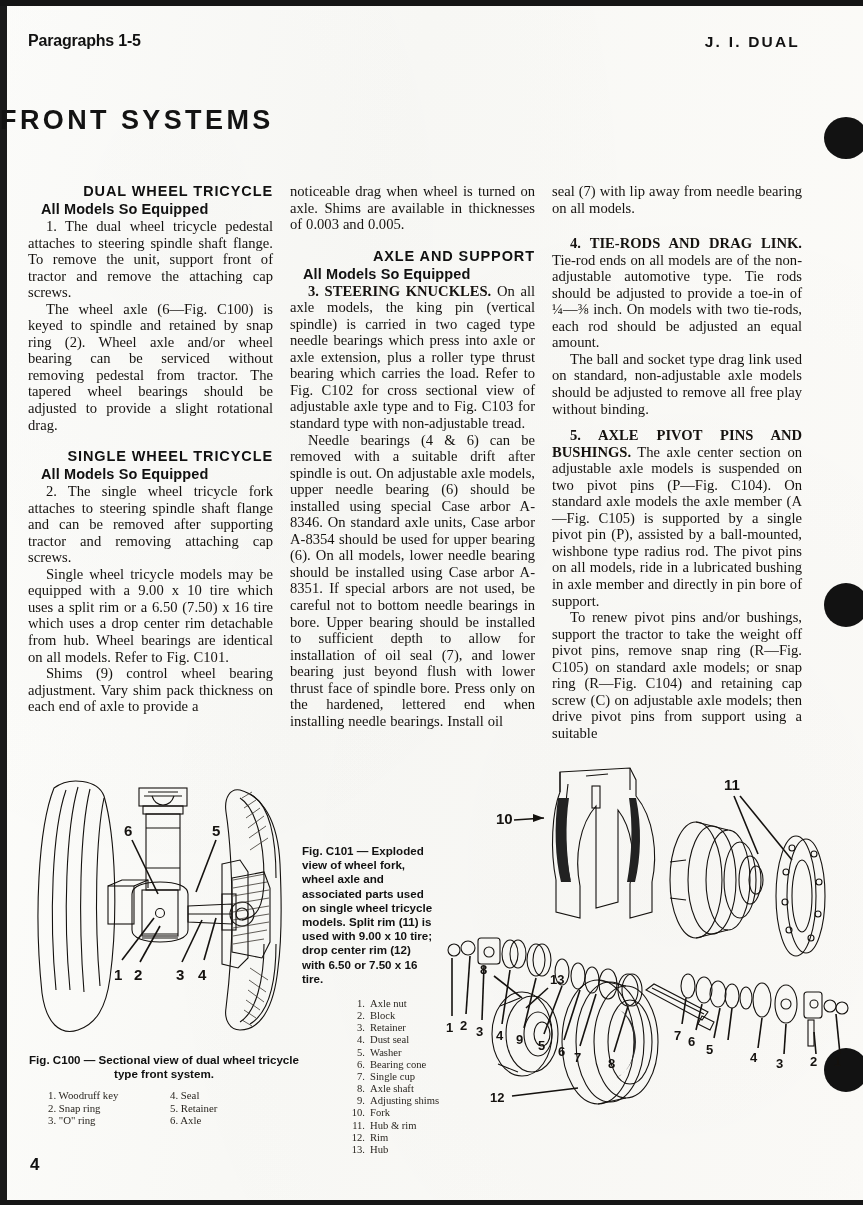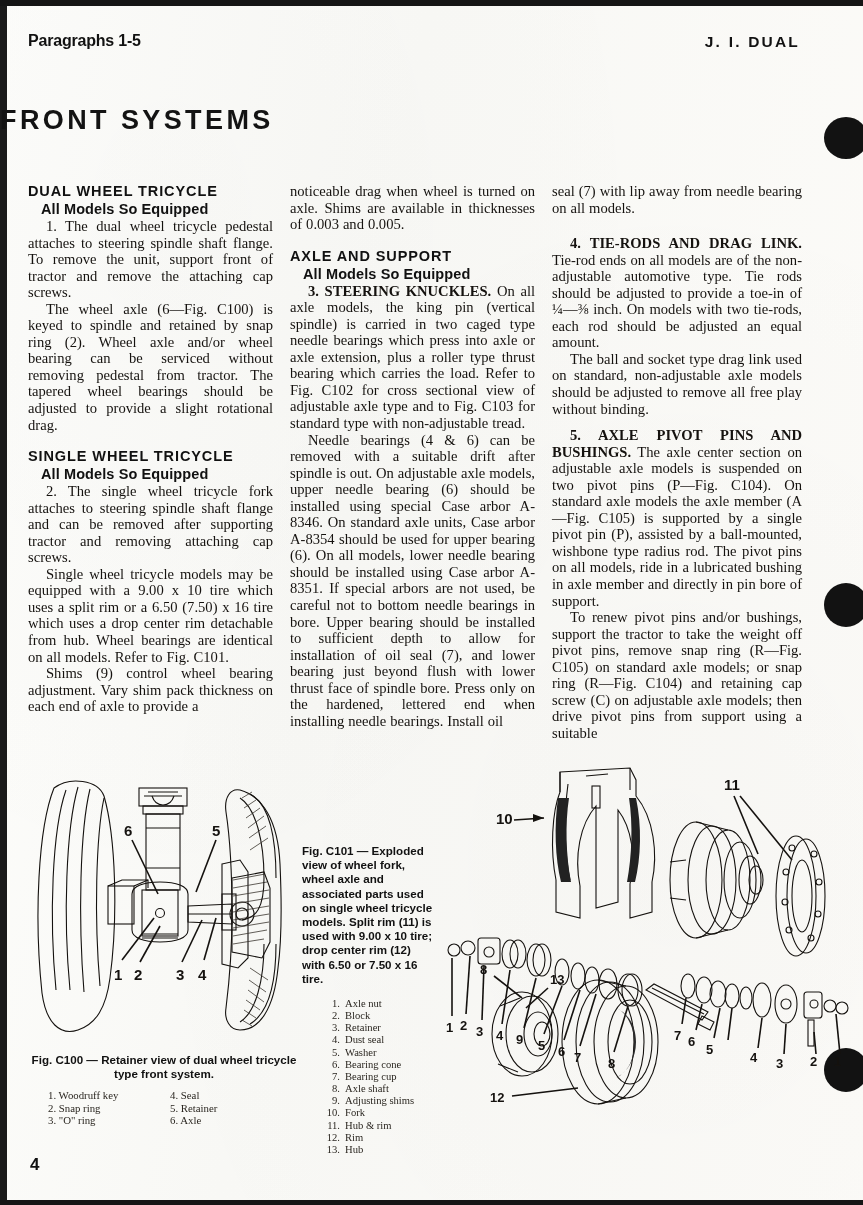--- a/index.html
+++ b/index.html
@@ -49,21 +49,21 @@
   }
 
   
   .cols { position:absolute; top:183px; left:28px; width:790px; height:585px; }
   .col { position:absolute; top:0; width:245px; }
   .col.c1 { left:0; }
   .col.c2 { left:262px; }
   .col.c3 { left:524px; width:250px; }
 
   .head-main {
-    text-align:left;
+    text-align:right;
     font-family:"Liberation Sans", sans-serif;
     font-weight:bold; font-size:14.5px; letter-spacing:0.9px;
     margin:0 0 2px 0; color:#111;
   }
   .head-sub {
     font-family:"Liberation Sans", sans-serif;
     font-weight:bold; font-size:14.5px; letter-spacing:0.1px;
     margin:0 0 1px 13px; color:#111;
   }
   p.body {
@@ -94,21 +94,21 @@
   }
   .fig-c100-list .col-a { position:absolute; left:0; top:0; }
   .fig-c100-list .col-b { position:absolute; left:122px; top:0; }
   .fig-c100-list div { white-space:nowrap; }
 
   .fig-c101-cap { position:absolute; left:302px; top:82px; width:133px; text-align:left; }
   .fig-c101-list {
     position:absolute; left:320px; top:236px; width:150px;
     font-size:10.6px; line-height:12.15px; color:#2a2620;
   }
-  .fig-c101-list div { white-space:nowrap; }
+  .fig-c101-list div { white-space:nowrap;margin-left:25px; }
   .fig-c101-list .num { display:inline-block; width:20px; text-align:right; margin-right:5px; }
 
   .pageno {
     position:absolute; left:30px; top:1155px;
     font-family:"Liberation Sans", sans-serif;
     font-weight:bold; font-size:17px; color:#111;
   }
 
   
   .illus { position:absolute; }
@@ -425,21 +425,21 @@
           <text x="340" y="104">2</text>
           <text x="364" y="104">1</text>
         </g>
         <g class="lead">
             <path d="M24 14 L52 36"></path>
           </g>
         <text class="calloutnum sm" x="10" y="12">8</text>
       </svg>
     </div>
 
-    <div class="fig-caption fig-c100-cap">Fig. C100 — Retainer view of dual wheel tricycle type front system.</div>
+    <div class="fig-caption fig-c100-cap">Fig. C100 — Sectional view of dual wheel tricycle type front system.</div>
 
     <div class="fig-c100-list">
       <div class="col-a">
         <div>1. Woodruff key</div>
         <div>2. Snap ring</div>
         <div>3. "O" ring</div>
       </div>
       <div class="col-b">
         <div>4. Seal</div>
         <div>5. Retainer</div>
@@ -449,21 +449,21 @@
 
     <div class="fig-caption fig-c101-cap">Fig. C101 — Exploded view of wheel fork, wheel axle and associated parts used on single wheel tricycle models. Split rim (11) is used with 9.00 x 10 tire; drop center rim (12) with 6.50 or 7.50 x 16 tire.</div>
 
     <div class="fig-c101-list">
       <div><span class="num">1.</span><span>Axle nut</span></div>
       <div><span class="num">2.</span><span>Block</span></div>
       <div><span class="num">3.</span><span>Retainer</span></div>
       <div><span class="num">4.</span><span>Dust seal</span></div>
       <div><span class="num">5.</span><span>Washer</span></div>
       <div><span class="num">6.</span><span>Bearing cone</span></div>
-      <div><span class="num">7.</span><span>Bearing cup</span></div>
+      <div><span class="num">7.</span><span>Single cup</span></div>
       <div><span class="num">8.</span><span>Axle shaft</span></div>
       <div><span class="num">9.</span><span>Adjusting shims</span></div>
       <div><span class="num">10.</span><span>Fork</span></div>
       <div><span class="num">11.</span><span>Hub &amp; rim</span></div>
       <div><span class="num">12.</span><span>Rim</span></div>
       <div><span class="num">13.</span><span>Hub</span></div>
     </div>
   </div>
 
   <div class="pageno">4</div>

